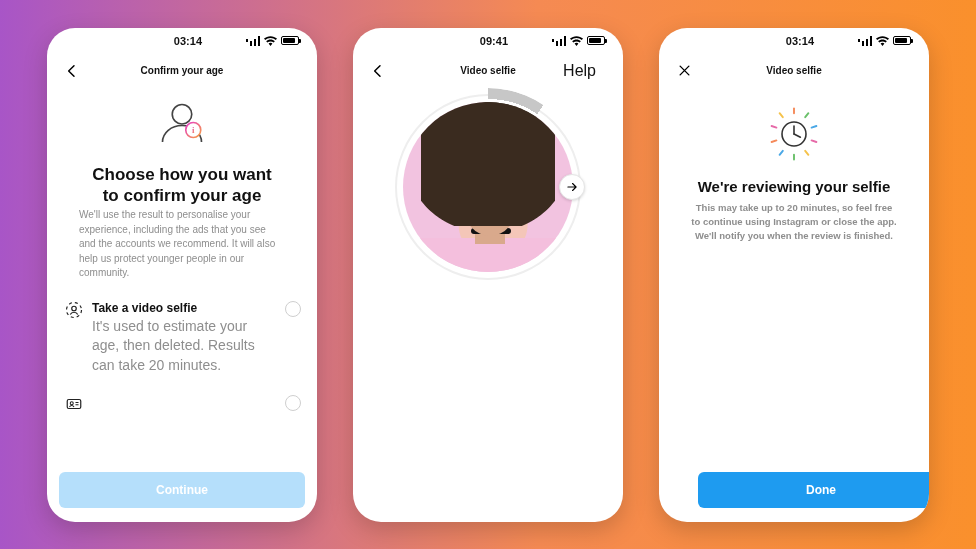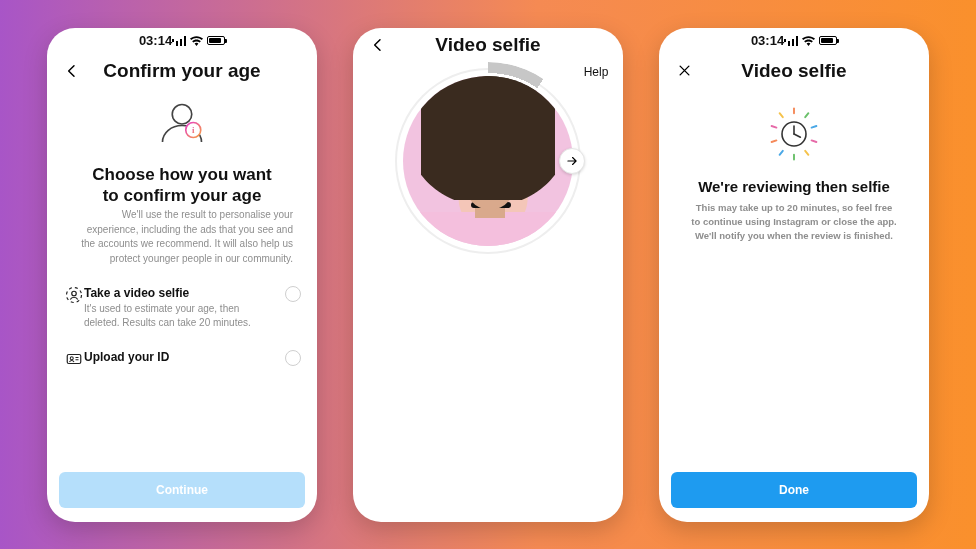--- a/index.html
+++ b/index.html
@@ -34,24 +34,25 @@
     display: flex;
     flex-direction: column;
     overflow: hidden;
   }
 
   
   .status-bar {
     height: 26px;
     display: flex;
     align-items: center;
-    justify-content: center;
+    justify-content: flex-end;
     padding: 0 18px;
-    font-size: 13px;
+    font-size: 11px;
     font-weight: 600;
+    gap: 44px;
   }
   .status-icons { display: flex; align-items: center; gap: 4px; }
   .signal, .wifi, .battery { display: inline-block; }
   .signal {
     width: 14px; height: 10px;
     background: linear-gradient(to top,#000 0 100%) left/2px 3px no-repeat,
                 linear-gradient(to top,#000 0 100%) 4px bottom/2px 5px no-repeat,
                 linear-gradient(to top,#000 0 100%) 8px bottom/2px 7px no-repeat,
                 linear-gradient(to top,#000 0 100%) 12px bottom/2px 10px no-repeat;
   }
@@ -68,59 +69,59 @@
     align-items: center;
     position: relative;
     justify-content: center;
   }
   .nav-left, .nav-right {
     position: absolute; top: 50%; transform: translateY(-50%);
     display: flex; align-items: center; justify-content: center;
     height: 30px; min-width: 30px;
   }
   .nav-left { left: 10px; }
-  .nav-right { right: 12px; font-size: 12px; font-weight: 500; margin-top: 27px; }
-  .nav-title { font-size: 19px; font-weight: 700; }
+  .nav-right { right: 27px; font-size: 16px; font-weight: 500; }
+  .nav-title { font-size: 10px; font-weight: 700; }
 
   
   .content {
     flex: 1;
     display: flex;
     flex-direction: column;
     padding: 0 16px;
   }
 
   
   .hero-icon-1 { display:flex; justify-content:center; padding-top:6px; }
   .heading1 { text-align:center; font-size:17px; font-weight:700; line-height:1.25; margin:10px 20px 2px; }
-  .sub1 { text-align:right; font-size:10px; line-height:1.45; color:var(--gray); margin:0 8px 14px; }
+  .sub1 { text-align:left; font-size:10px; line-height:1.45; color:var(--gray); margin:0 16px 14px; }
   .option {
-    display:flex; align-items:flex-start; gap:1px;
+    display:flex; align-items:flex-start; gap:9px;
     padding:6px 2px; position:relative;
   }
   .option + .option { margin-top: 8px; }
   .option-icon { width:18px; height:18px; flex:0 0 18px; color:#222; }
   .option-body { flex:1; padding-right: 22px; }
   .option-title { font-size:12px; font-weight:600; margin-bottom:2px; }
-  .option-desc  { font-size:10px; color:var(--gray); line-height:1.4; }
+  .option-desc  { font-size:14px; color:var(--gray); line-height:1.4; }
   .radio {
     position:absolute; right:0; top:6px;
     width:16px; height:16px; border:1.5px solid #cfcfcf; border-radius:50%;
   }
 
   
   .footer { padding: 10px 12px 14px; }
   .btn {
     width:100%; border:none; border-radius:6px;
     font-size:12px; font-weight:600; color:#fff;
     height:36px; display:flex; align-items:center; justify-content:center;
     cursor:pointer;
   }
   .btn.disabled { background: var(--blue-disabled); cursor:default; }
-  .btn.primary  { background: var(--blue); }
+  .btn.primary  { background: var(--blue); margin-left: 27px; }
 
   
   .capture-wrap { display:flex; justify-content:center; padding-top:6px; position:relative; }
   .capture-ring {
     width:186px; height:186px; border-radius:50%; position:relative;
     box-shadow: 0 0 0 2px #eee inset;
     overflow: visible;
   }
   .capture-ring::before {
     content:""; position:absolute; inset:-6px; border-radius:50%;
@@ -230,31 +231,40 @@
       <span class="option-icon">
         <svg width="18" height="18" viewBox="0 0 24 24">
             <rect x="3" y="6" width="18" height="12" rx="2" fill="none" stroke="#222" stroke-width="1.6"></rect>
             <circle cx="9" cy="11" r="2" fill="none" stroke="#222" stroke-width="1.4"></circle>
             <path d="M6 16c.7-1.4 2-2 3-2s2.3.6 3 2" fill="none" stroke="#222" stroke-width="1.4"></path>
             <line x1="14" y1="10" x2="18" y2="10" stroke="#222" stroke-width="1.4"></line>
             <line x1="14" y1="13" x2="18" y2="13" stroke="#222" stroke-width="1.4"></line>
           </svg>
       </span>
       <div class="option-body">
-        <div class="option-title">Upload your ID</div>
       </div>
       <span class="radio"></span>
     </div>
   </div>
   <div class="footer">
     <button class="btn disabled">Continue</button>
   </div>
 </div>
 
 <div class="phone">
+  <div class="status-bar">
+    <span>09:41</span>
+    <span class="status-icons">
+      <span class="signal"></span>
+      <svg width="13" height="10" viewBox="0 0 24 18">
+          <path fill="#000" d="M12 18l-3.5-4.2c1-0.9 2.2-1.4 3.5-1.4s2.5.5 3.5 1.4L12 18zM4 9.3C6.2 7.2 9 6 12 6s5.8 1.2 8 3.3l-2.2 2.6C16.2 10.5 14.2 9.7 12 9.7s-4.2.8-5.8 2.2L4 9.3zM0 4.6C3.2 1.7 7.4 0 12 0s8.8 1.7 12 4.6L21.8 7.2C19.1 4.8 15.7 3.5 12 3.5S4.9 4.8 2.2 7.2L0 4.6z"></path>
+        </svg>
+      <span class="battery"></span>
+    </span>
+  </div>
   <div class="nav">
     <div class="nav-left">
       <svg width="16" height="16" viewBox="0 0 24 24">
           <path d="M15 4l-8 8 8 8" stroke="#000" stroke-width="2.2" fill="none" stroke-linecap="round" stroke-linejoin="round"></path>
         </svg>
     </div>
     <div class="nav-title">Video selfie</div>
     <div class="nav-right">Help</div>
   </div>
   <div class="content" style="padding:0 14px;">
@@ -309,19 +319,19 @@
           <line x1="22" y1="66" x2="26" y2="61" stroke="#4aa8e6"></line>
           <line x1="12" y1="50" x2="18" y2="48" stroke="#f58a5a"></line>
           <line x1="12" y1="30" x2="18" y2="32" stroke="#e66aa8"></line>
           <line x1="22" y1="14" x2="26" y2="19" stroke="#f5c24a"></line>
         </g>
         <circle cx="40" cy="40" r="15" fill="none" stroke="#333" stroke-width="2"></circle>
         <line x1="40" y1="40" x2="40" y2="30" stroke="#333" stroke-width="2" stroke-linecap="round"></line>
         <line x1="40" y1="40" x2="48" y2="44" stroke="#333" stroke-width="2" stroke-linecap="round"></line>
       </svg>
     </div>
-    <div class="heading3">We're reviewing then selfie</div>
+    <div class="heading3">We're reviewing your selfie</div>
     <div class="sub3">This may take up to 20 minutes, so feel free to continue using Instagram or close the app. We'll notify you when the review is finished.</div>
   </div>
   <div class="footer">
     <button class="btn primary">Done</button>
   </div>
 </div>
 
 </body></html>

